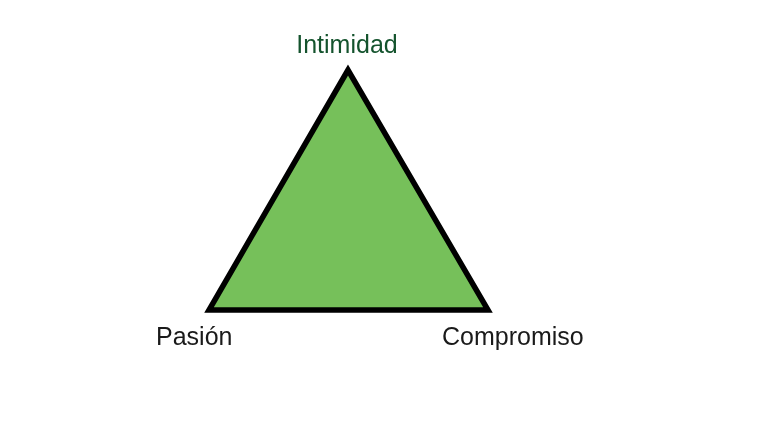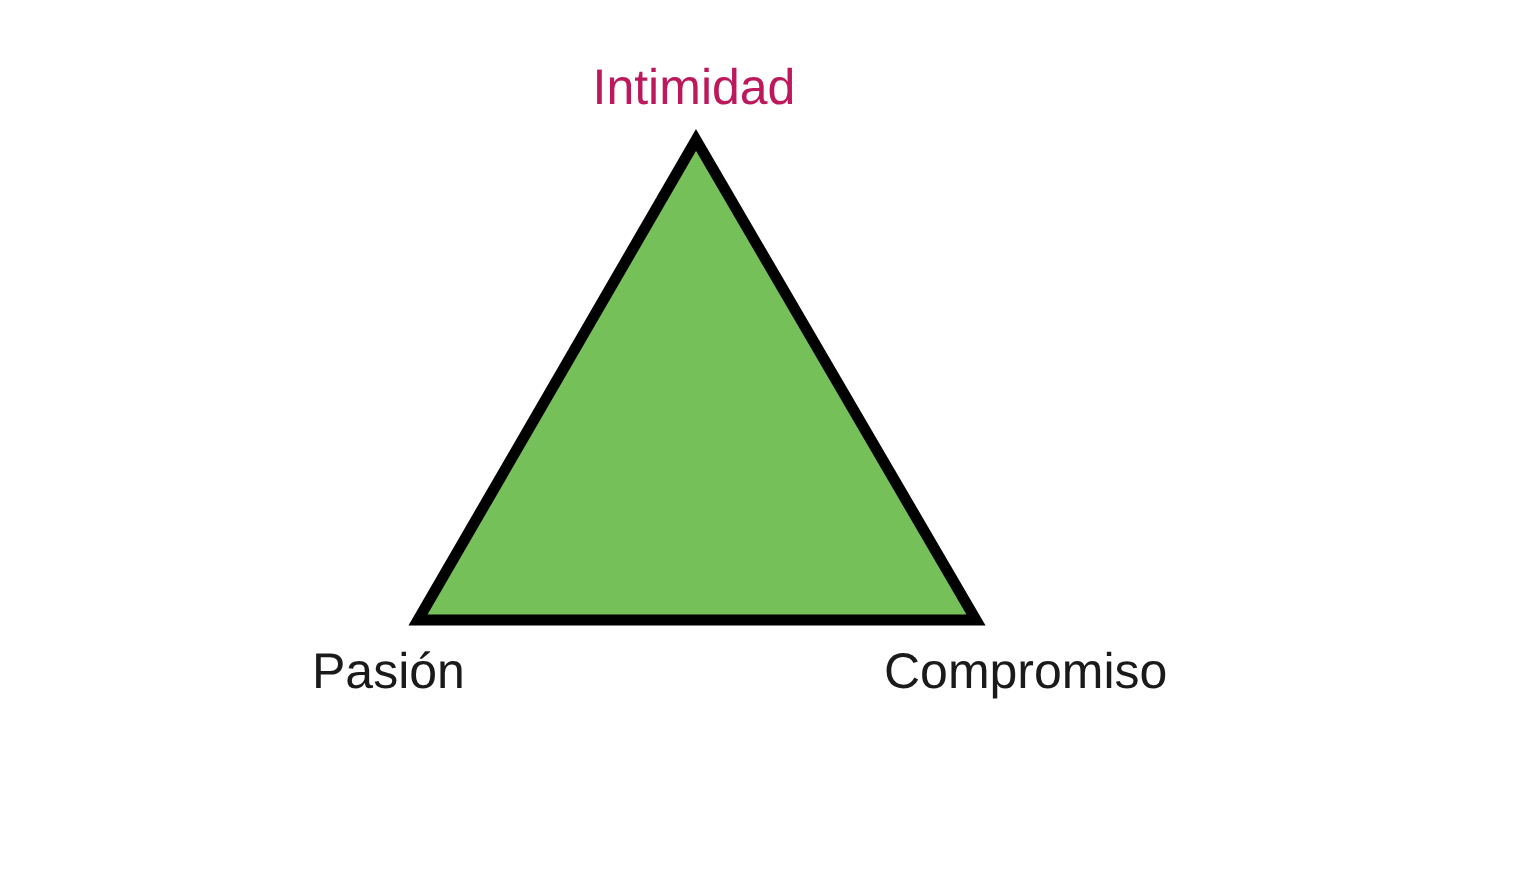--- a/index.html
+++ b/index.html
@@ -57,19 +57,19 @@
 </style>
 </head>
 <body>
 
 <div id="diagram-canvas" style="background: rgb(255, 255, 255);">
 
   <svg id="triangle-svg" viewBox="0 0 758 437" xmlns="http://www.w3.org/2000/svg">
     <polygon fill="#76c05a" stroke="#000000" stroke-width="5.5" stroke-linejoin="miter" stroke-miterlimit="10" points="348,70 209,310 488,310"></polygon>
   </svg>
 
-  <div class="vertex-label" id="label-intimidad" style="color: #be185d;">Intimidad</div>
+  <div class="vertex-label" id="label-intimidad" style="color: #14532d;">Intimidad</div>
 
   <div class="vertex-label" id="label-pasion" style="color: rgb(26, 26, 26);">Pasión</div>
 
   <div class="vertex-label" id="label-compromiso" style="color: rgb(26, 26, 26);">Compromiso</div>
 
 </div>
 
 </body></html>

